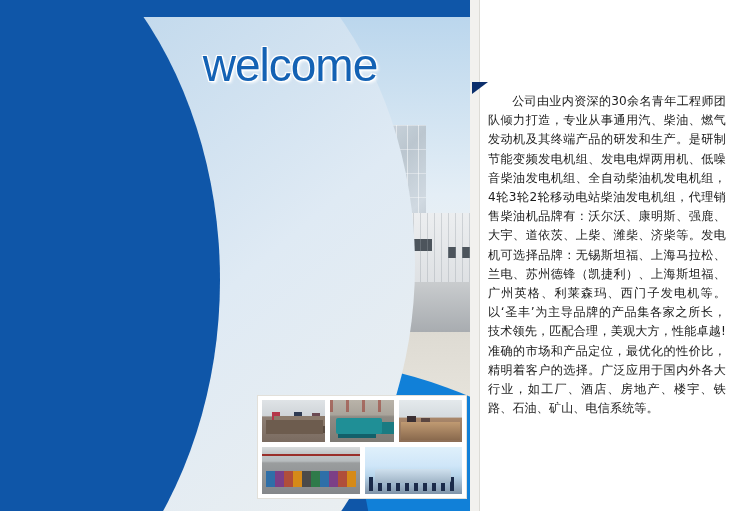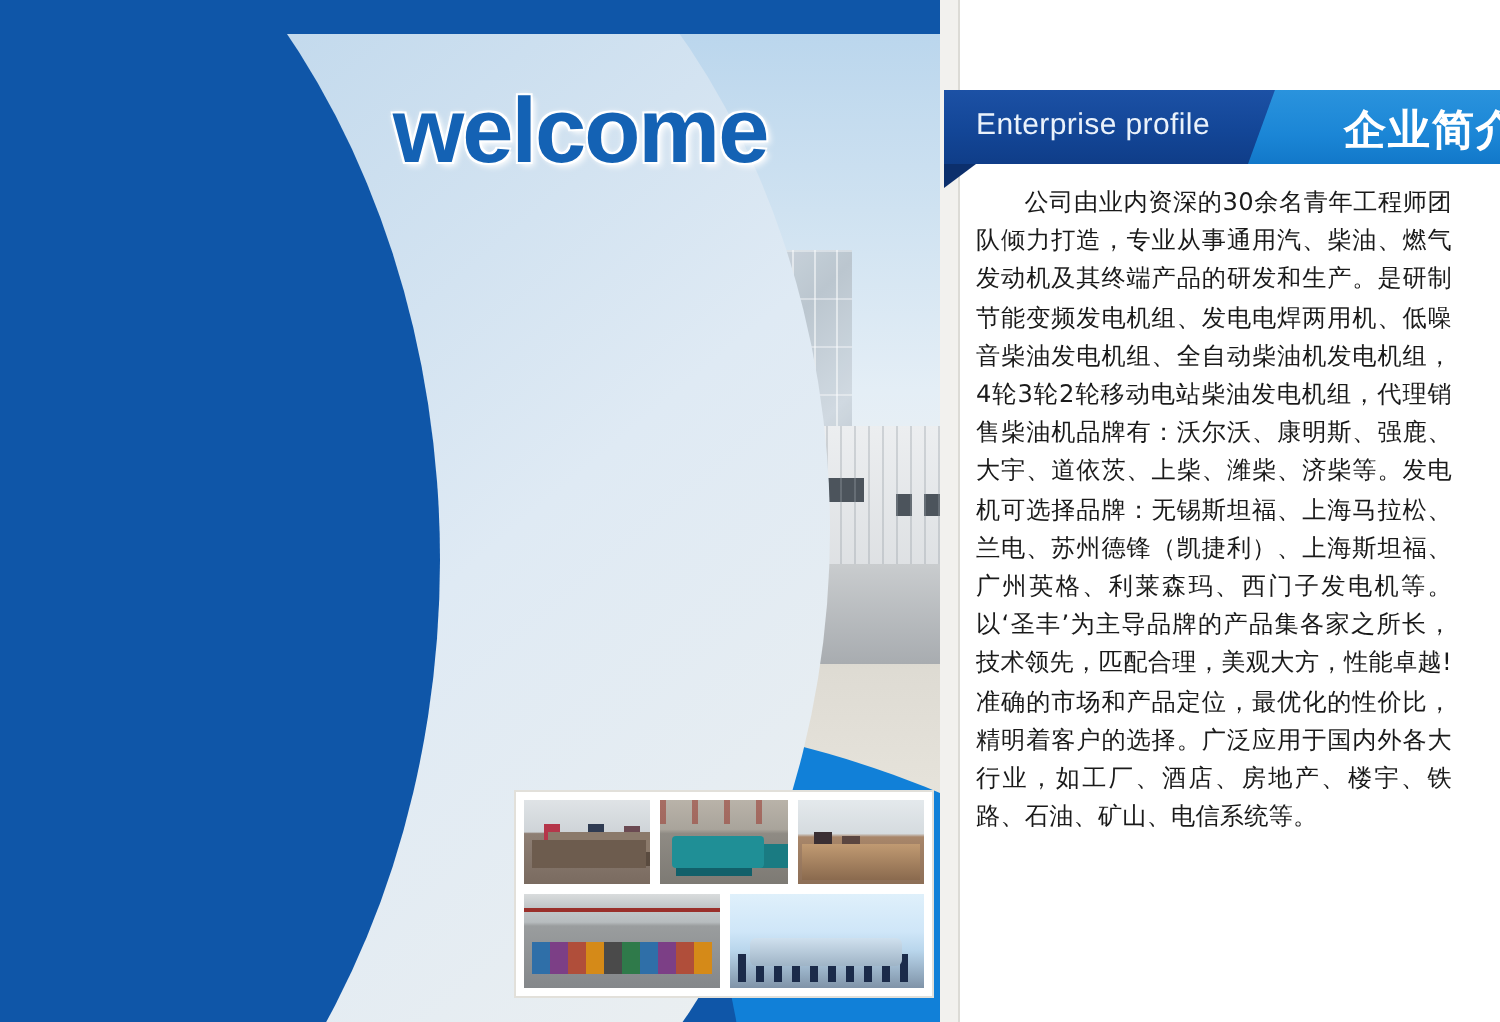--- a/index.html
+++ b/index.html
@@ -80,21 +80,21 @@
   .topbar-dark{position:absolute;left:0;top:0;width:480px;height:17px;background:#0f56a8;}
   .sky-cut{position:absolute;left:-205px;top:-115px;width:620px;height:760px;
      border-radius:50%;
      background:linear-gradient(140deg,#9fc3e2 0%,#c0d8ec 30%,#dfeaf4 60%,#f0f1ef 100%);}
   .bot-wave{position:absolute;left:-160px;top:352px;width:780px;height:420px;
      border-radius:50%;background:#1180d8;}
   .bot-wave2{position:absolute;left:-330px;top:300px;width:700px;height:470px;
      border-radius:50%;background:#0f56a8;}
 
   .welcome{position:absolute;left:140px;top:38px;width:300px;text-align:center;
-     font-size:46px;font-weight:bold;color:#1462b4;letter-spacing:-1px;
+     font-size:46px;font-weight:normal;color:#1462b4;letter-spacing:-1px;
      text-shadow:0 0 3px #fff,1px 1px 0 #fff,-1px -1px 0 #fff,1px -1px 0 #fff,-1px 1px 0 #fff,2px 2px 3px rgba(255,255,255,.9);}
 
   
   .photos{position:absolute;left:258px;top:396px;width:208px;height:102px;
      background:#ffffff;padding:3px;box-sizing:border-box;box-shadow:0 0 0 1px #e2e0da;}
   .prow{display:flex;gap:3px;}
   .prow.r1{height:44px;margin-bottom:3px;}
   .prow.r2{height:49px;}
   .ph{position:relative;overflow:hidden;border:1px solid #fff;box-sizing:border-box;}
   .r1 .ph{flex:1;}
@@ -222,26 +222,20 @@
       <div class="prow r2">
         <div class="ph p4"></div>
         <div class="ph p5"></div>
       </div>
     </div>
   </div>
 
   <div class="right">
     <div class="paper"></div>
 
-    <div class="banner">
-      <div class="dk"></div>
-      <div class="lt"></div>
-      <div class="banner-en">Enterprise profile</div>
-      <div class="banner-cn">企业简介</div>
-    </div>
     <div class="tab-tri"></div>
 
     <div class="body-text">
       <p>公司由业内资深的30余名青年工程师团队倾力打造，专业从事通用汽、柴油、燃气发动机及其终端产品的研发和生产。是研制节能变频发电机组、发电电焊两用机、低噪音柴油发电机组、全自动柴油机发电机组，4轮3轮2轮移动电站柴油发电机组，代理销售柴油机品牌有：沃尔沃、康明斯、强鹿、大宇、道依茨、上柴、潍柴、济柴等。发电机可选择品牌：无锡斯坦福、上海马拉松、兰电、苏州德锋（凯捷利）、上海斯坦福、广州英格、利莱森玛、西门子发电机等。 以‘圣丰’为主导品牌的产品集各家之所长，技术领先，匹配合理，美观大方，性能卓越! 准确的市场和产品定位，最优化的性价比，精明着客户的选择。广泛应用于国内外各大行业，如工厂、酒店、房地产、楼宇、铁路、石油、矿山、电信系统等。</p>
     </div>
   </div>
 
 </div>
 
 </body></html>

